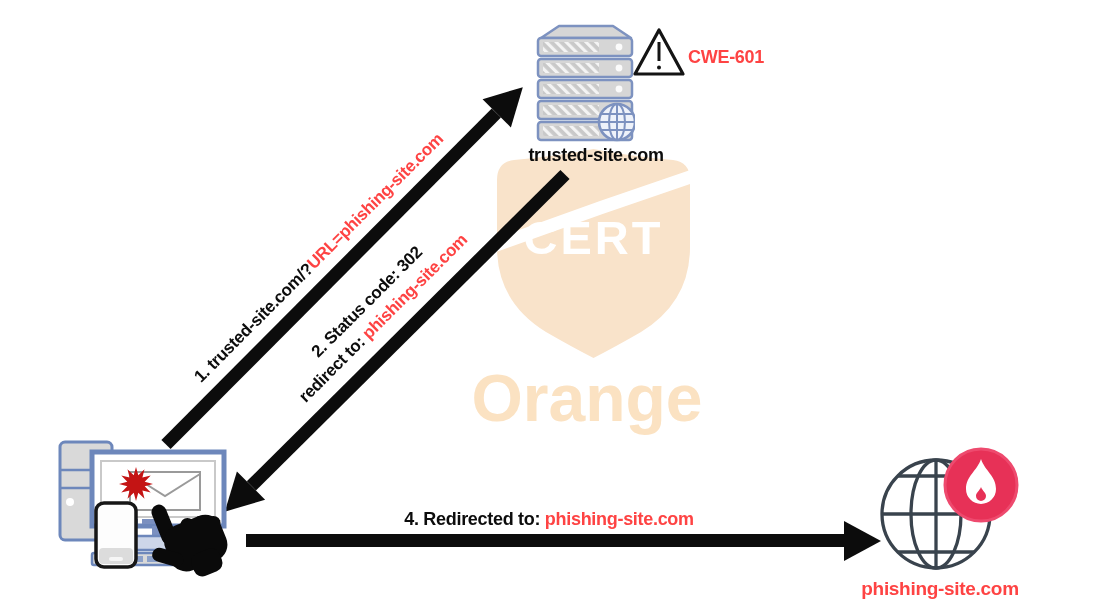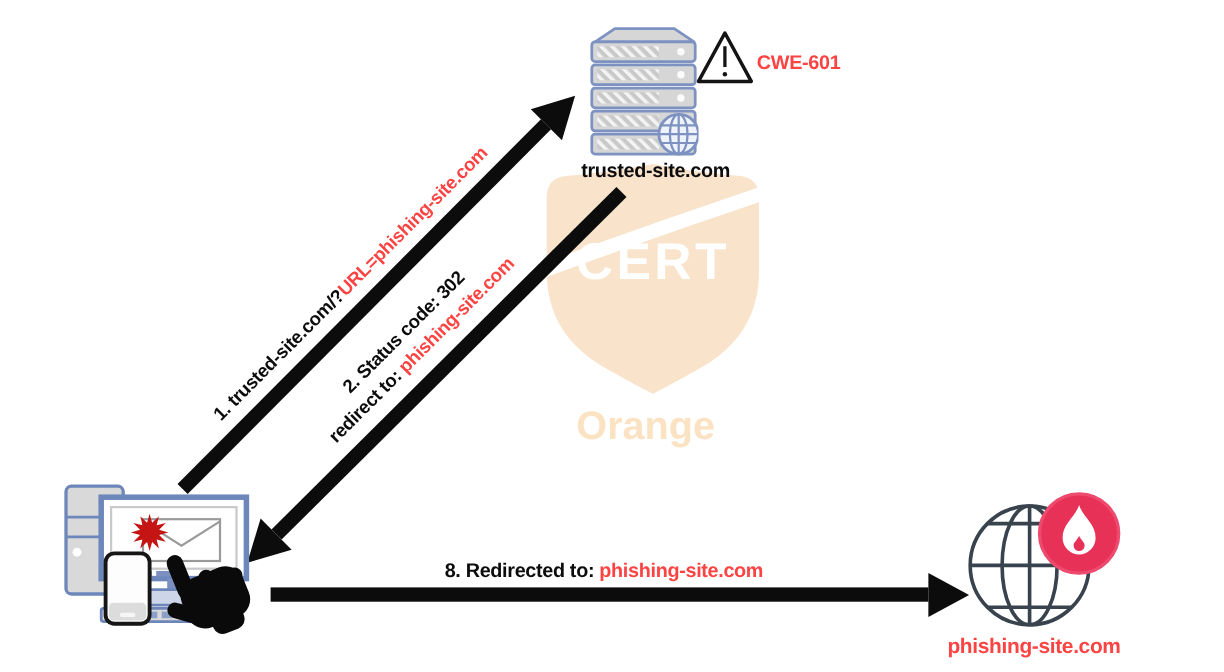--- a/index.html
+++ b/index.html
@@ -3,22 +3,22 @@
 <meta charset="utf-8">
 <style>
   html,body{margin:0;padding:0;}
   body{
     width:1113px;height:611px;position:relative;background:#ffffff;
     font-family:"Liberation Sans",sans-serif;overflow:hidden;
   }
   .abs{position:absolute;}
   
   .wm-brand{
-    position:absolute;left:587px;top:358px;transform:translateX(-50%);
-    font-size:36px;line-height:57px;font-weight:bold;color:#fbe2c2;
+    position:absolute;left:587px;top:370px;transform:translateX(-50%);
+    font-size:66px;line-height:57px;font-weight:bold;color:#fbe2c2;
     text-align:center;white-space:nowrap;letter-spacing:0px;
   }
   
   .arrow{position:absolute;height:13px;background:#0c0c0c;transform-origin:0 50%;}
   .arrow .head{
     position:absolute;left:100%;top:50%;transform:translateY(-50%);
     width:0;height:0;border-left:37px solid #0c0c0c;
     border-top:20px solid transparent;border-bottom:20px solid transparent;
   }
   
@@ -63,21 +63,21 @@
 </div>
 
 <div class="lbl diag fs17 center" style="left:375px;top:310px">
   <div>2. Status code: 302</div>
   <div>
     <span>redirect to: </span><span class="red">phishing-site.com</span>
   </div>
 </div>
 
 <div class="lbl fs18" style="left:549px;top:519px">
-  <span>8. Redirected to: </span><span class="red">phishing-site.com</span>
+  <span>4. Redirected to: </span><span class="red">phishing-site.com</span>
 </div>
 
 <svg class="abs" style="left:535px;top:23px" width="100" height="120" viewBox="0 0 100 120">
   <defs>
     <pattern id="hatch" width="7" height="7" patternUnits="userSpaceOnUse" patternTransform="rotate(-45)">
       <rect width="7" height="7" fill="#c9c9c9"></rect>
       <rect width="3.2" height="7" fill="#f4f4f4"></rect>
     </pattern>
   </defs>
   <polygon points="6,15 24,3 78,3 96,15" fill="#d6d6d6" stroke="#7d92c0" stroke-width="2.5" stroke-linejoin="round"></polygon>

